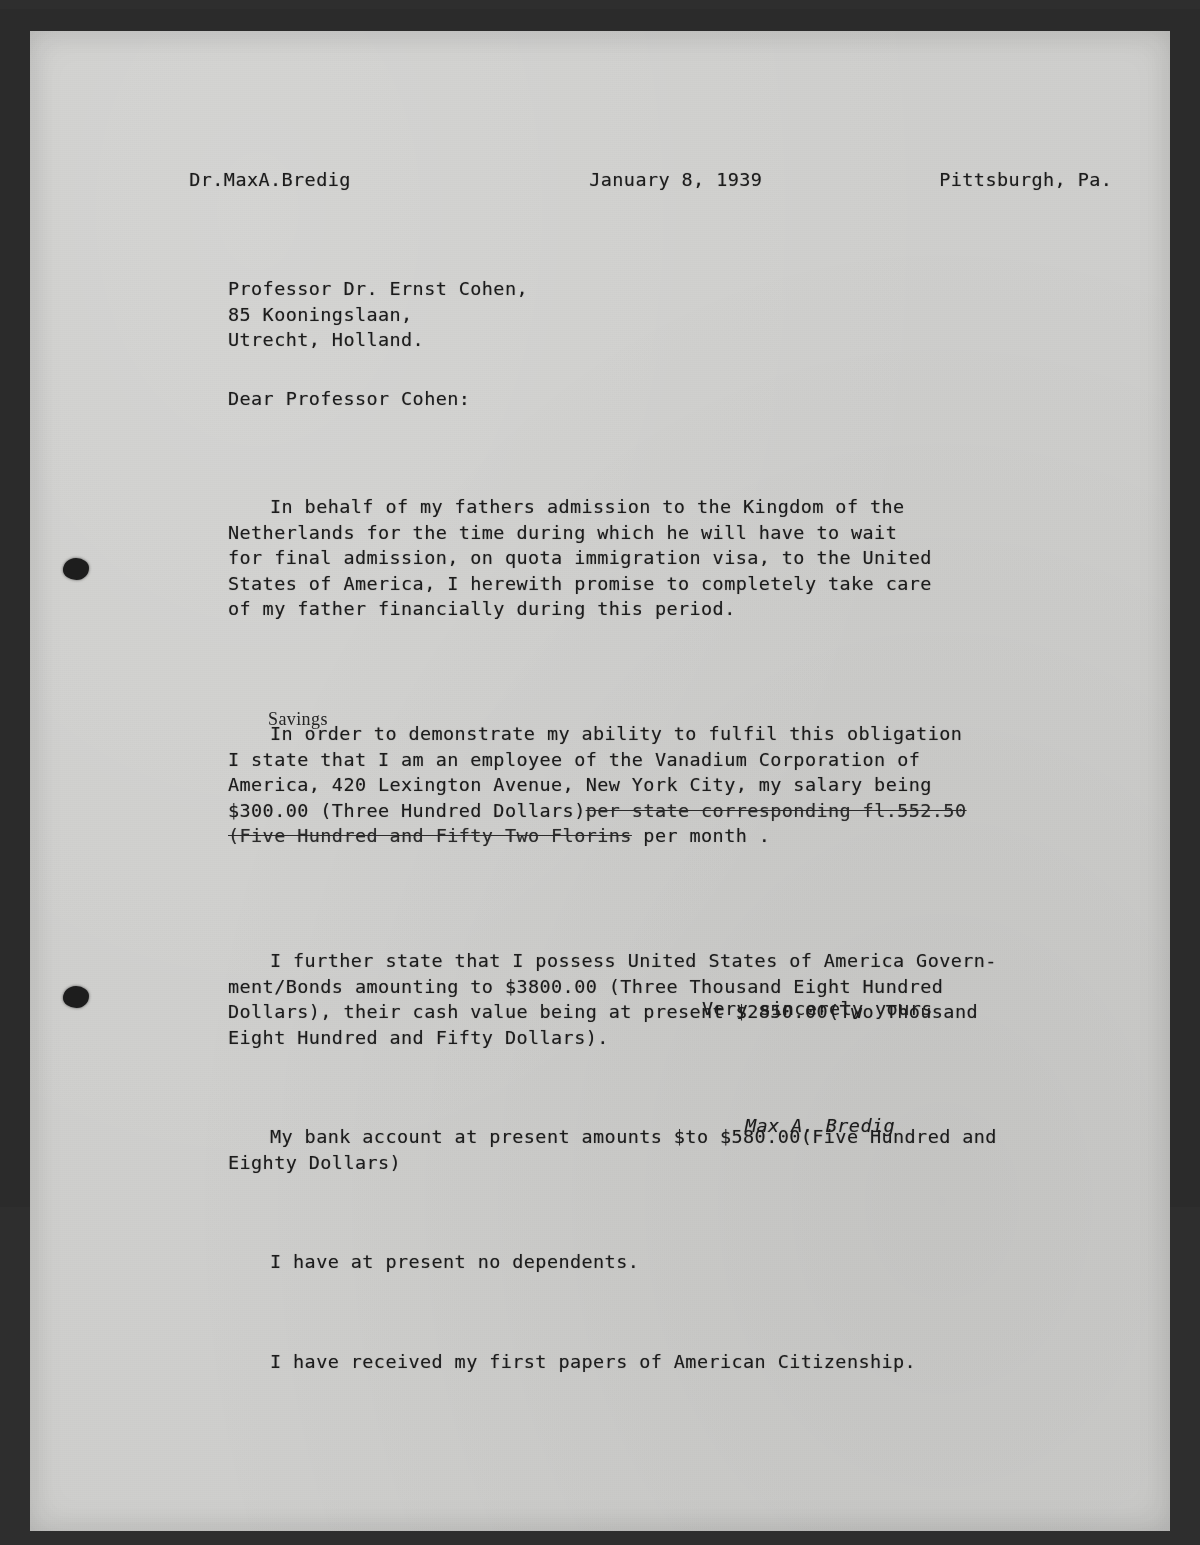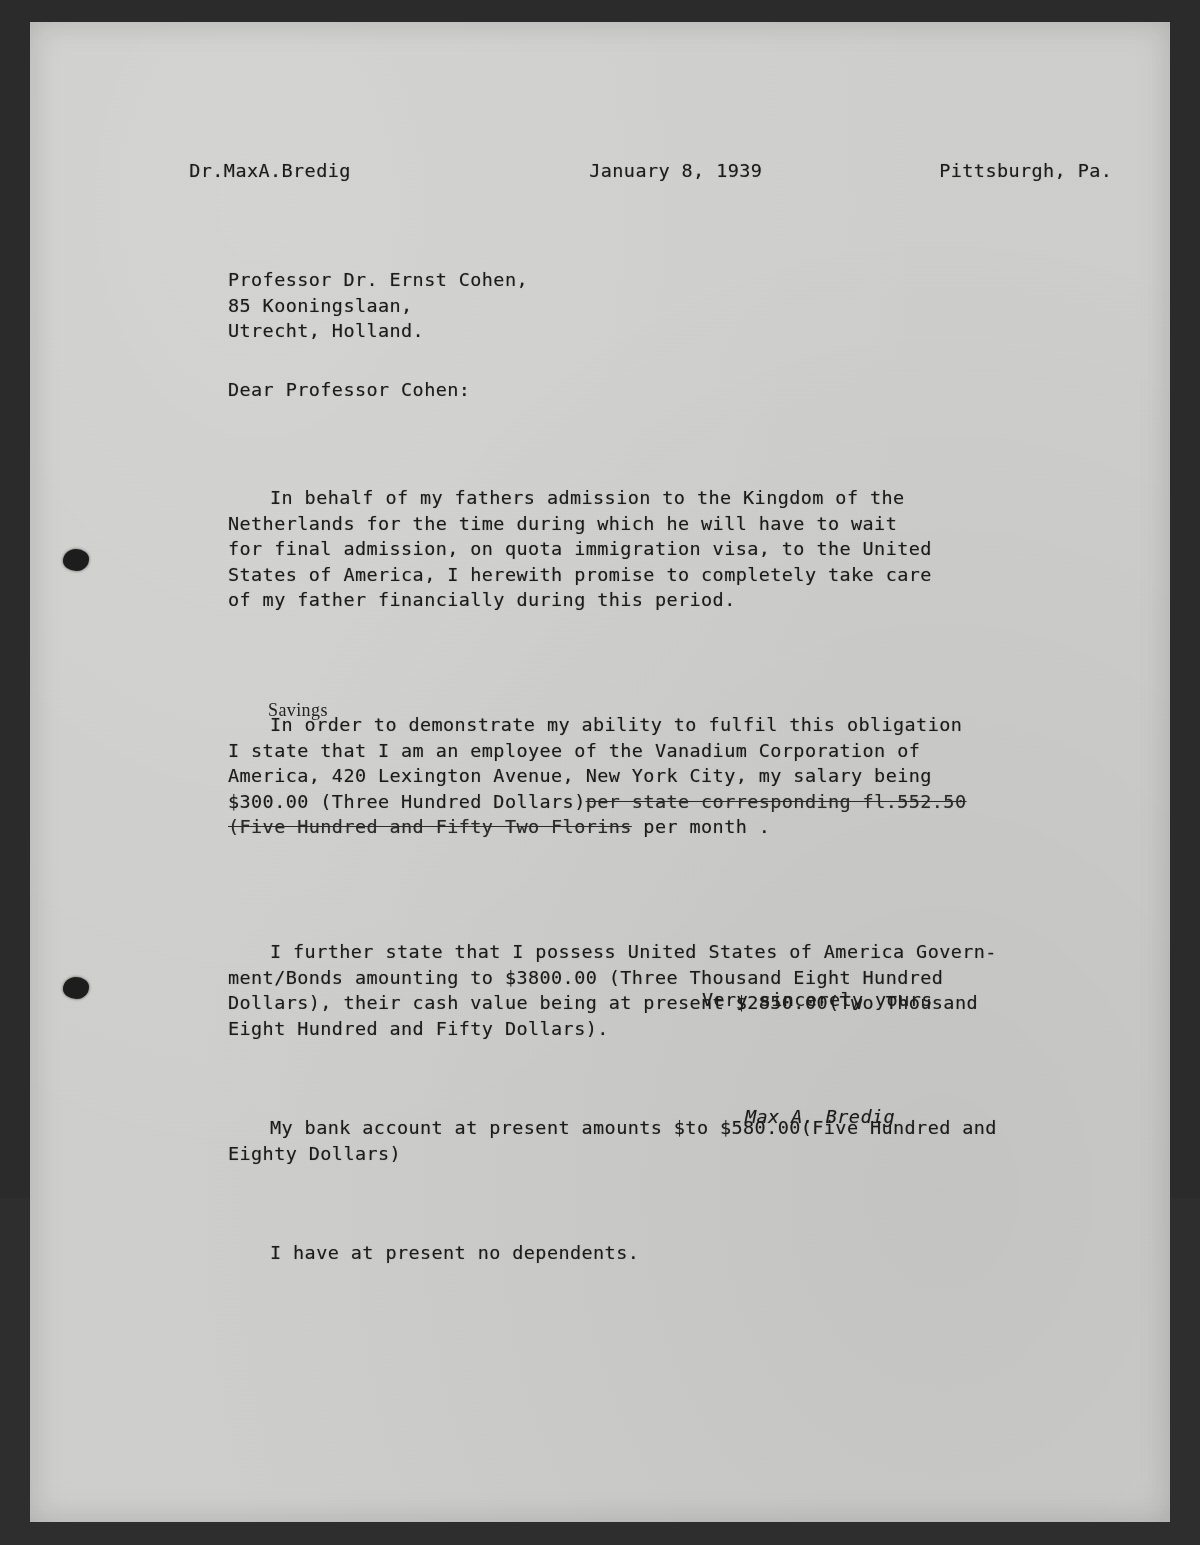--- a/index.html
+++ b/index.html
@@ -10,21 +10,21 @@
   body {
     width: 1200px;
     height: 1545px;
     overflow: hidden;
     font-family: "DejaVu Sans Mono", monospace;
   }
 
   
   .scan-frame {
     position: absolute;
-    left: 0; top: 0;
+    left: 0; top: 9px;
     width: 1200px;
     height: 1198px;
     background: #2b2b2b;
   }
 
   
   .page {
     position: absolute;
     left: 30px;
     top: 22px;
@@ -140,20 +140,21 @@
 $300.00 (Three Hundred Dollars)</span><span class="strike">per state corresponding fl.552.50</span>
 <span class="strike">(Five Hundred and Fifty Two Florins</span><span> per month .</span></p>
 
       <p class="para indent">I further state that I possess United States of America Govern-
 ment/Bonds amounting to $3800.00 (Three Thousand Eight Hundred
 Dollars), their cash value being at present $2850.00(Two Thousand
 Eight Hundred and Fifty Dollars).</p>
       <p class="para indent">My bank account at present amounts $to $580.00(Five Hundred and
 Eighty Dollars)</p>
       <p class="para indent">I have at present no dependents.</p>
+      <p class="para indent">I have received my first papers of American Citizenship.</p>
     </div>
 
     <div class="overtype">Savings</div>
 
     <div class="typed closing">Very sincerely yours</div>
     <div class="typed signature">Max A. Bredig</div>
 
     <div class="punch one"></div>
     <div class="punch two"></div>
   </div>

